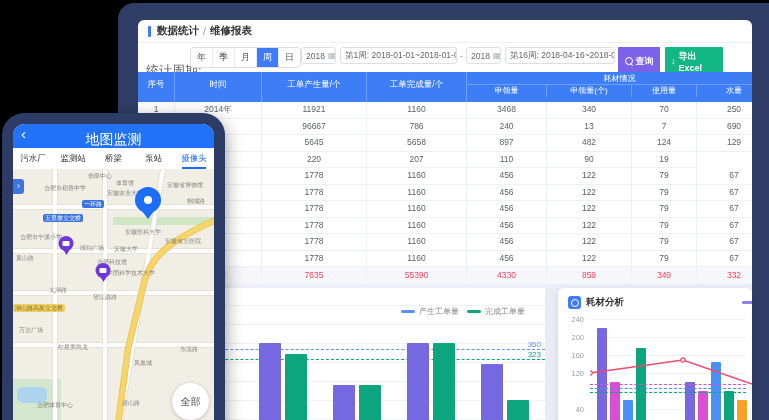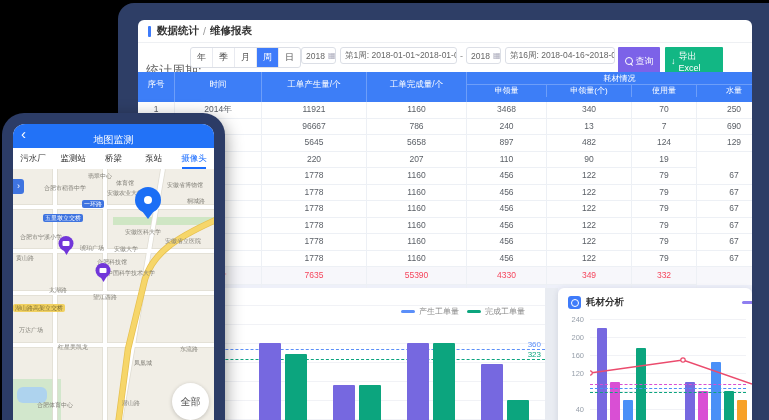--- a/index.html
+++ b/index.html
@@ -18,21 +18,21 @@
   #filterbar{left:0;top:24px;width:614px;height:26px;}
   .flabel{left:8px;top:18px;font-size:13px;color:#666;}
   #segment{left:52px;top:3px;height:19px;display:flex;border:1px solid #dcdfe6;border-radius:3px;overflow:hidden;background:#fff;}
   .seg{width:21px;height:19px;line-height:19px;text-align:center;font-size:9px;color:#555;border-right:1px solid #e8eaf0;cursor:pointer;}
   .seg:last-child{border-right:none;}
   .seg.active{background:#3e7bfa;color:#fff;}
   .selbox,.inpbox{top:3px;height:17px;border:1px solid #dcdfe6;border-radius:3px;background:#fff;
     font-size:8.5px;color:#666;display:flex;align-items:center;padding:0 4px;box-sizing:border-box;white-space:nowrap;overflow:hidden;}
   .cal{margin-left:3px;color:#aab;font-size:8px;}
   .dash{top:7px;font-size:9px;color:#888;}
-  .btn{top:3px;height:28px;border-radius:1px;color:#fff;font-size:9px;display:flex;align-items:center;justify-content:center;padding:0 6px;box-sizing:border-box;cursor:pointer;}
+  .btn{top:3px;height:28px;border-radius:1px;color:#fff;font-size:9px;display:flex;align-items:center;justify-content:center;padding:0 6px;box-sizing:border-box;cursor:pointer;font-weight:bold;}
   #btn-query{left:480px;width:42px;background:#7c62e8;}
   #btn-export{left:527px;width:58px;background:#12b784;}
   .mag{width:6px;height:6px;border:1.2px solid #fff;border-radius:50%;position:relative;margin-right:3px;}
   .mag:after{content:"";position:absolute;width:3px;height:1.2px;background:#fff;left:4.5px;top:5.5px;transform:rotate(45deg);}
   .dl{margin-right:3px;font-size:9px;}
   
   #tbl{left:0;top:52px;width:634px;}
   .hrow{display:grid;grid-template-columns:37px 87px 105px 100px 305px;background:#3d7ef7;color:#fff;}
   .hcell{height:30px;line-height:24px;text-align:center;font-size:8.5px;border-right:1px solid rgba(255,255,255,.25);}
   .hgroup .glabel{height:12px;line-height:13px;text-align:center;font-size:8px;}
@@ -69,21 +69,21 @@
   #rgrid{position:absolute;left:32px;top:31px;width:156px;height:150px;
     background:repeating-linear-gradient(to bottom,#f1f2f6 0 1px,transparent 1px 18px);}
   .rbar{position:absolute;width:10px;border-radius:1px 1px 0 0;}
   .rdash{position:absolute;left:32px;width:156px;height:0;border-top:1px dashed;}
   
   #phone{left:2px;top:113px;width:223px;height:350px;background:#2c3c66;border-radius:22px;z-index:10;
     box-shadow:0 6px 18px rgba(0,0,0,.45);}
   #screen{position:absolute;left:11px;top:11px;width:201px;height:339px;border-radius:12px 12px 0 0;overflow:hidden;background:#fff;}
   #phead{position:absolute;left:0;top:0;width:201px;height:24px;background:#2272f7;display:flex;align-items:center;justify-content:center;}
   #phead .back{position:absolute;left:8px;top:1px;color:#fff;font-size:15px;cursor:pointer;}
-  #phead .ptitle{color:#fff;font-size:10px;margin-top:8px;}
+  #phead .ptitle{color:#fff;font-size:14px;margin-top:8px;}
   #ptabs{position:absolute;left:0;top:24px;width:201px;height:21px;background:#fff;display:flex;border-bottom:1px solid #f0f0f0;}
   .ptab{flex:1;text-align:center;font-size:8.5px;color:#333;line-height:20px;cursor:pointer;position:relative;}
   .ptab.active{color:#1a6dff;}
   .ptab.active:after{content:"";position:absolute;left:20%;right:20%;bottom:0;height:2px;background:#1a6dff;}
   #map{position:absolute;left:0;top:45px;width:201px;height:294px;background:#f1eee6;overflow:hidden;}
   .mlabel{position:absolute;font-size:6px;color:#84827a;white-space:nowrap;transform:translate(-50%,0);}
   .mbadge-blue{position:absolute;font-size:6px;color:#fff;background:#3f74e0;border-radius:2px;padding:0 2px;line-height:8px;white-space:nowrap;transform:translate(-50%,0);}
   .mbadge-yellow{position:absolute;font-size:6px;color:#7a6a30;background:#f0d060;border-radius:2px;padding:0 2px;line-height:8px;white-space:nowrap;transform:translate(-50%,0);}
   .campin{position:absolute;width:15px;height:15px;background:#7136d9;border-radius:50%;transform:translate(-50%,-100%);cursor:pointer;}
   .campin:after{content:"";position:absolute;left:4px;top:5px;width:7px;height:4.5px;background:#fff;border-radius:1px;}
@@ -260,20 +260,21 @@
             <div>122</div>
             <div>79</div>
             <div>67</div>
           </div>
           <div class="trow total">
             <div></div>
             <div class="lab">合计</div>
             <div>7635</div>
             <div>55390</div>
             <div>4330</div>
+            <div>859</div>
             <div>349</div>
             <div>332</div>
           </div>
           <div class="trow avg">
             <div></div>
             <div class="lab">平均值</div>
             <div>35</div>
             <div>390</div>
             <div>30</div>
             <div>53</div>

